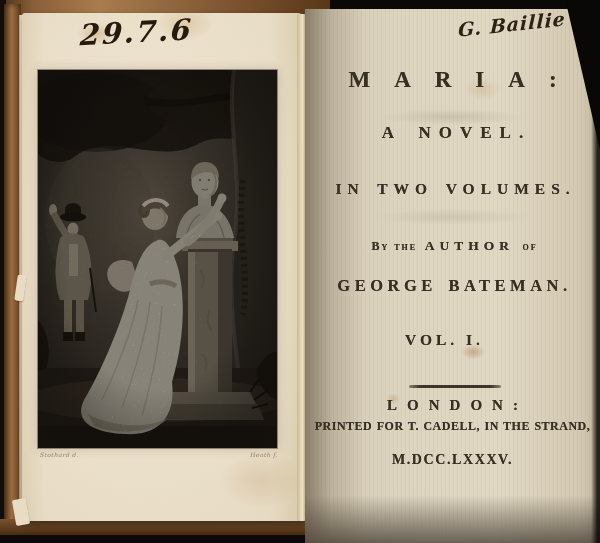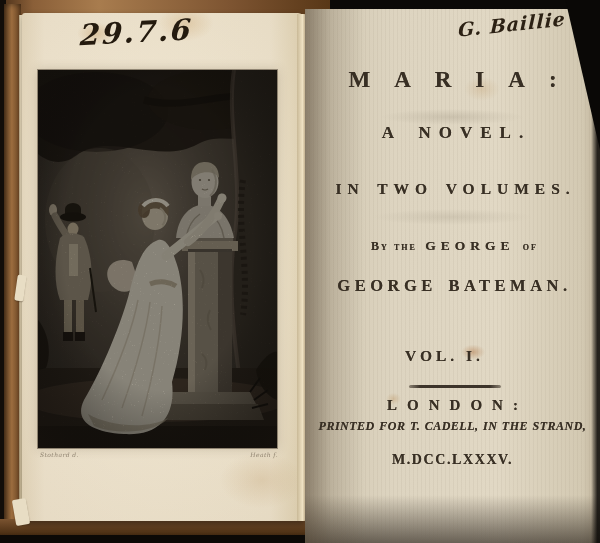--- a/index.html
+++ b/index.html
@@ -72,26 +72,26 @@
       linear-gradient(0deg,rgba(25,18,12,.6) 0,rgba(25,18,12,0) 48px),
       linear-gradient(90deg,#cfc5ae 0,#ddd4c0 30%,#e1d8c4 65%,#d3c9b2 94%,#bdb098 100%);}
   .tp-line{position:absolute;left:0;width:100%;text-align:center;line-height:1;
     color:#382f24;font-weight:bold;text-shadow:0 0 .6px rgba(56,47,36,.7);white-space:nowrap;}
   .tp-title   {top:59px; font-size:23px;  letter-spacing:24px; transform:translateX(12px);}
   .tp-novel   {top:115px;font-size:17px;  letter-spacing:8px;  word-spacing:5px; transform:translateX(4px);}
   .tp-volumes {top:172px;font-size:15.5px;letter-spacing:6px;  word-spacing:3px; transform:translateX(3px);}
   .tp-byline  {top:230px;font-size:13.5px;letter-spacing:5px;  transform:translateX(2px);}
   .tp-byline .sc{font-size:12px;letter-spacing:2px;font-variant:small-caps;}
   .tp-bateman {top:269px;font-size:16.5px;letter-spacing:4.5px;word-spacing:3px; transform:translateX(2px);}
-  .tp-vol     {top:323px;font-size:15.5px;letter-spacing:4px;  transform:translateX(-8px);margin-top:16px;}
+  .tp-vol     {top:323px;font-size:15.5px;letter-spacing:4px;  transform:translateX(-8px);}
   .tp-rule{position:absolute;top:376px;left:50%;width:92px;height:3px;margin-left:-46px;
     background:linear-gradient(90deg,rgba(58,48,36,.5),#3d342a 12%,#3d342a 88%,rgba(58,48,36,.5));
     border-radius:2px;transform:translateX(2px);}
   .tp-london  {top:389px;font-size:15px;  letter-spacing:10px; transform:translateX(5px);}
-  .tp-printed {top:411px;font-size:12px;  letter-spacing:.5px; word-spacing:1px;font-style:italic;}
+  .tp-printed {top:411px;font-size:12px;  letter-spacing:.5px; word-spacing:1px;}
   .tp-year    {top:420px;font-size:14px;letter-spacing:1.6px;margin-top:24px;}
   .inscription-owner{position:absolute;right:34px;top:4px;
     font-family:"DejaVu Serif",serif;font-style:italic;font-weight:bold;
     font-size:19px;letter-spacing:1px;color:#2c2114;transform:rotate(-6deg) skewX(-8deg);}
   .pencil-mark{position:absolute;right:16px;top:8px;width:14px;height:14px;opacity:.4;}
   .pencil-mark i{position:absolute;display:block;width:1.5px;height:9px;background:#6b5f4e;}
   .pencil-mark i:nth-child(1){left:3px;transform:rotate(18deg);}
   .pencil-mark i:nth-child(2){left:8px;transform:rotate(18deg);}
 </style>
 </head>
@@ -217,21 +217,21 @@
         <i></i>
         <i></i>
       </div>
 
     <div class="tp-line tp-title">MARIA:</div>
     <div class="tp-line tp-novel">A NOVEL.</div>
     <div class="tp-line tp-volumes">IN TWO VOLUMES.</div>
 
     <div class="tp-line tp-byline">
       <span class="sc">By the</span>
-      <span>GEORGE</span>
+      <span>AUTHOR</span>
       <span class="sc">of</span>
     </div>
 
     <div class="tp-line tp-bateman">GEORGE BATEMAN.</div>
     <div class="tp-line tp-vol">VOL. I.</div>
 
     <div class="tp-rule"></div>
 
     <div class="tp-line tp-london">LONDON:</div>
     <div class="tp-line tp-printed">PRINTED FOR T. CADELL, IN THE STRAND,</div>

